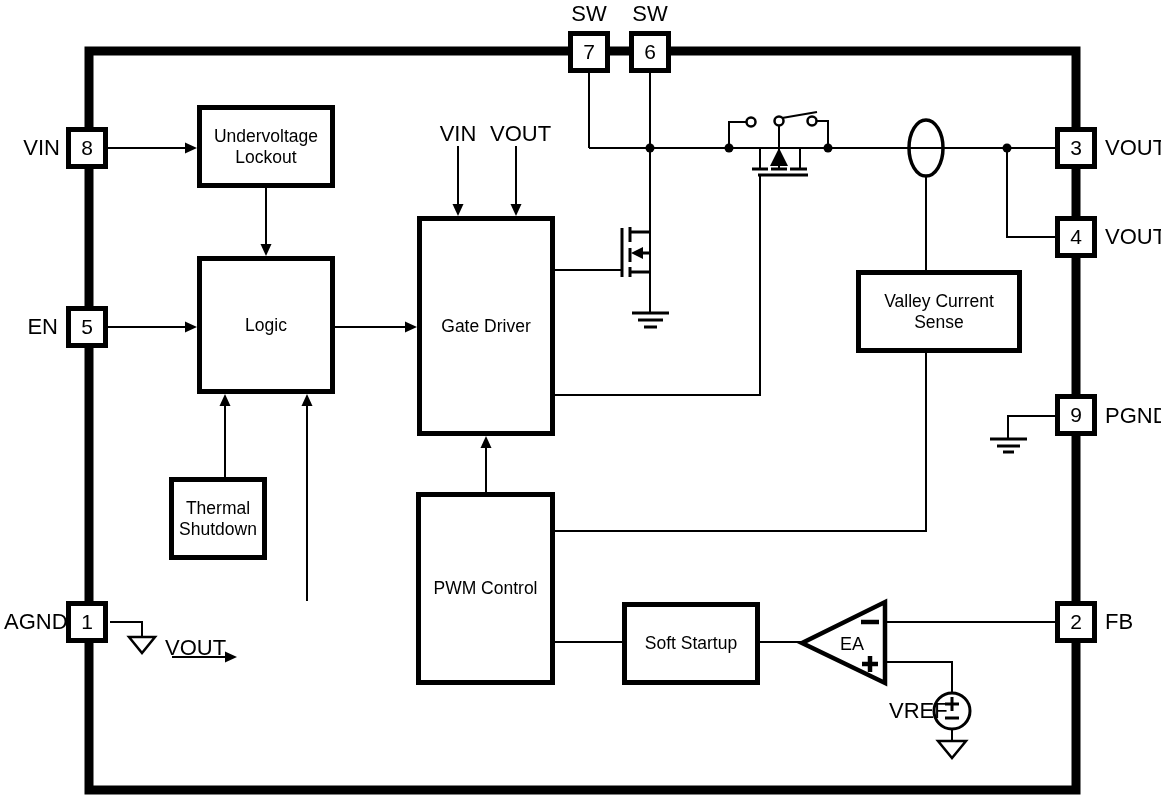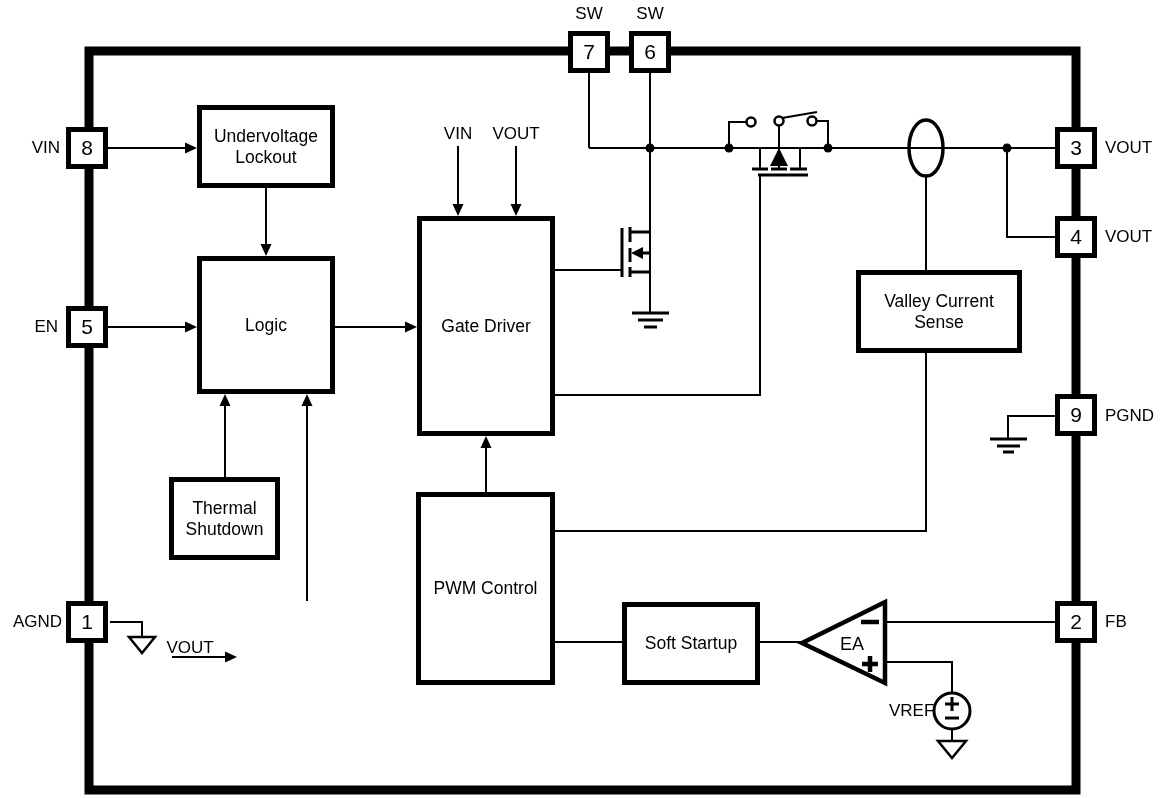--- a/index.html
+++ b/index.html
@@ -11,21 +11,21 @@
   .blk{
     position:absolute;box-sizing:border-box;border:5px solid #000;background:#fff;
     display:flex;align-items:center;justify-content:center;text-align:center;
     font-size:17.5px;line-height:21px;white-space:pre-line;z-index:2;
   }
   .pin{
     position:absolute;box-sizing:border-box;width:42px;height:42px;border:5px solid #000;
     background:#fff;display:flex;align-items:center;justify-content:center;
     font-size:21px;z-index:3;
   }
-  .lbl{position:absolute;font-size:17px;line-height:20px;white-space:nowrap;z-index:3;}
+  .lbl{position:absolute;font-size:22px;line-height:20px;white-space:nowrap;z-index:3;}
   .ctr{text-align:center;}
   .rgt{text-align:right;}
 </style>
 </head>
 <body>
 
 <div id="stage">
 
   <svg id="wires" width="1161" height="798" viewBox="0 0 1161 798" xmlns="http://www.w3.org/2000/svg">
 
@@ -139,21 +139,21 @@
       <polygon points="516,216 510.5,204 521.5,204"></polygon>
       <polygon points="225,394 219.5,406 230.5,406"></polygon>
       <polygon points="307,394 301.5,406 312.5,406"></polygon>
       <polygon points="486,436 480.5,448 491.5,448"></polygon>
     </g>
   </svg>
 
   <div class="blk" style="left:197px;top:105px;width:138px;height:83px">Undervoltage
 Lockout</div>
   <div class="blk" style="left:197px;top:256px;width:138px;height:138px">Logic</div>
-  <div class="blk" style="left:169px;top:477px;width:111px;height:83px">Thermal
+  <div class="blk" style="left:169px;top:477px;width:98px;height:83px">Thermal
 Shutdown</div>
   <div class="blk" style="left:417px;top:216px;width:138px;height:220px">Gate Driver</div>
   <div class="blk" style="left:416px;top:492px;width:139px;height:193px">PWM Control</div>
   <div class="blk" style="left:622px;top:602px;width:138px;height:83px">Soft Startup</div>
   <div class="blk" style="left:856px;top:270px;width:166px;height:83px">Valley Current
 Sense</div>
 
   <div class="pin" style="left:66px;top:127px">8</div>
   <div class="pin" style="left:66px;top:306px">5</div>
   <div class="pin" style="left:66px;top:601px">1</div>

